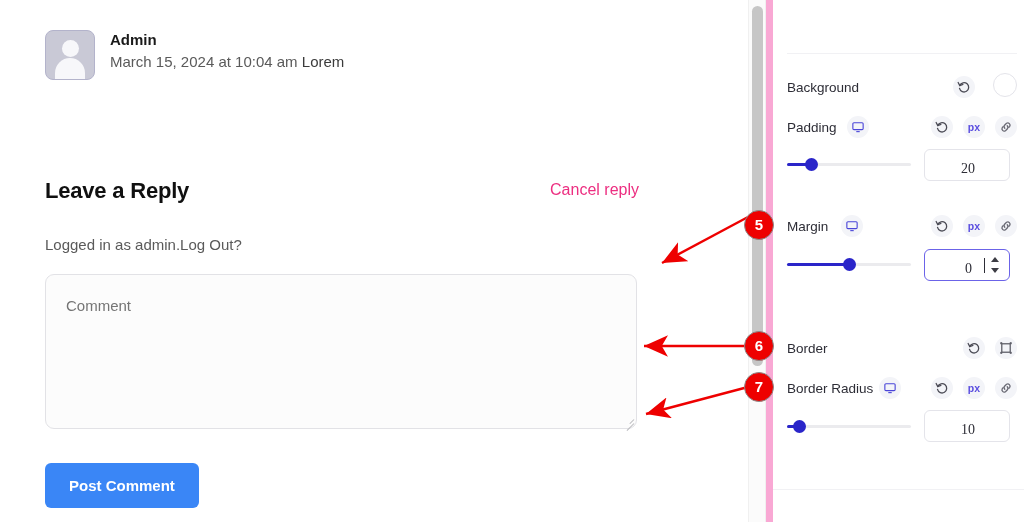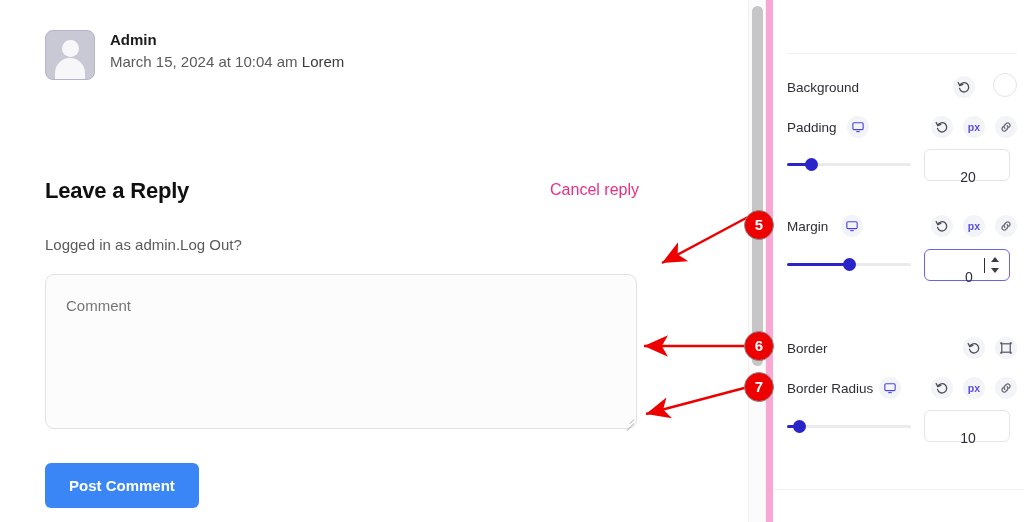--- a/index.html
+++ b/index.html
@@ -293,26 +293,27 @@
     position: absolute;
     right: 14px;
     width: 86px; height: 32px;
     background: #ffffff;
     border: 1px solid #e4e4ea;
     border-radius: 6px;
   }
   .num-field.focused { border: 1px solid #6b63e8; }
   .num-field .val {
     position: absolute;
-    left: 0; top: 12px;
+    left: 0; top: 4px;
     width: 86px; height: 30px;
     line-height: 30px;
     text-align: center;
     font-size: 14px;
     color: #2d2d36;
+    font-family: Liberation Serif, serif;
   }
   .num-field.focused .val {
     text-align: left;
     padding-left: 40px;
     width: 66px;
   }
   .caret {
     position: absolute;
     left: 59px; top: 8px;
     width: 1px; height: 15px;

